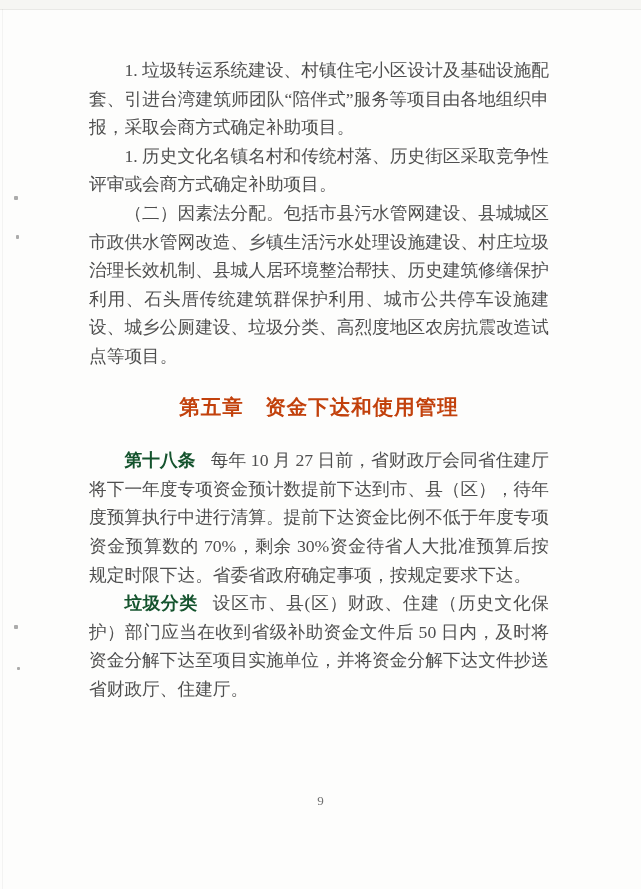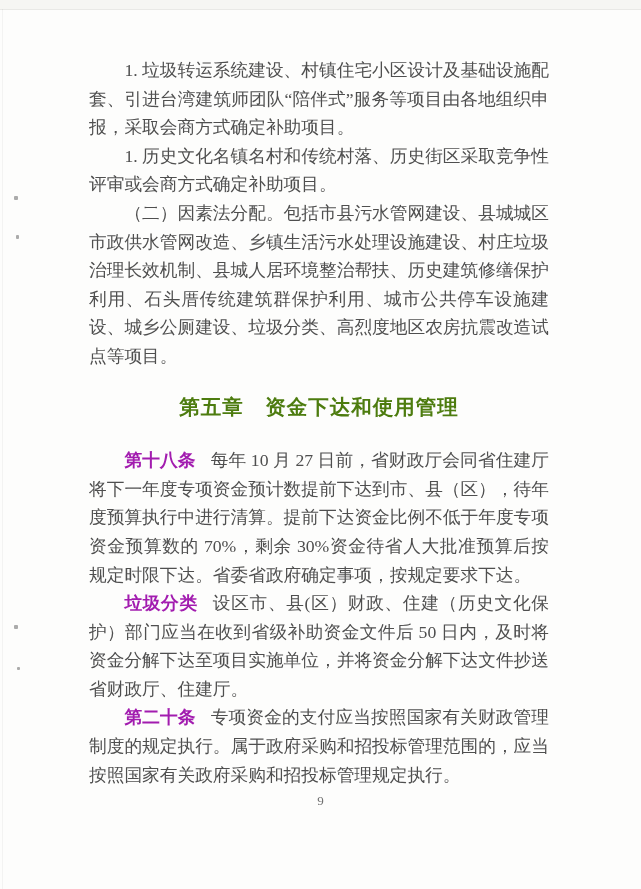--- a/index.html
+++ b/index.html
@@ -48,28 +48,28 @@
   .content p {
     margin: 0;
     padding: 0;
     text-indent: 2em;
   }
   .chapter {
     margin: 22px 0 25px 0;
     font-size: 20.5px;
     line-height: 28.6px;
     font-weight: bold;
-    color: #4d7c0f;
+    color: #c2410c;
     text-align: center;
     text-indent: 0;
     letter-spacing: 1px;
   }
   .lead {
     font-weight: bold;
-    color: #a21caf;
+    color: #14532d;
     margin-right: 0.85em;
   }
   .pageno {
     position: absolute;
     top: 793px;
     left: 0;
     width: 100%;
     text-align: center;
     font-size: 13px;
     color: #6f6f6f;
@@ -96,21 +96,20 @@
     <p>1. 历史文化名镇名村和传统村落、历史街区采取竞争性评审或会商方式确定补助项目。</p>
 
     <p>（二）因素法分配。包括市县污水管网建设、县城城区市政供水管网改造、乡镇生活污水处理设施建设、村庄垃圾治理长效机制、县城人居环境整治帮扶、历史建筑修缮保护利用、石头厝传统建筑群保护利用、城市公共停车设施建设、城乡公厕建设、垃圾分类、高烈度地区农房抗震改造试点等项目。</p>
 
     <h2 class="chapter">第五章　资金下达和使用管理</h2>
 
     <p><b class="lead">第十八条</b><span>每年 10 月 27 日前，省财政厅会同省住建厅将下一年度专项资金预计数提前下达到市、县（区），待年度预算执行中进行清算。提前下达资金比例不低于年度专项资金预算数的 70%，剩余 30%资金待省人大批准预算后按规定时限下达。省委省政府确定事项，按规定要求下达。</span></p>
 
     <p><b class="lead">垃圾分类</b><span>设区市、县(区）财政、住建（历史文化保护）部门应当在收到省级补助资金文件后 50 日内，及时将资金分解下达至项目实施单位，并将资金分解下达文件抄送省财政厅、住建厅。</span></p>
 
-    <p><b class="lead">第二十条</b><span>专项资金的支付应当按照国家有关财政管理制度的规定执行。属于政府采购和招投标管理范围的，应当按照国家有关政府采购和招投标管理规定执行。</span></p>
 
   </div>
 
   <div class="pageno">9</div>
 
   <div class="speck s1"></div>
   <div class="speck s2"></div>
   <div class="speck s3"></div>
   <div class="speck s4"></div>
 

